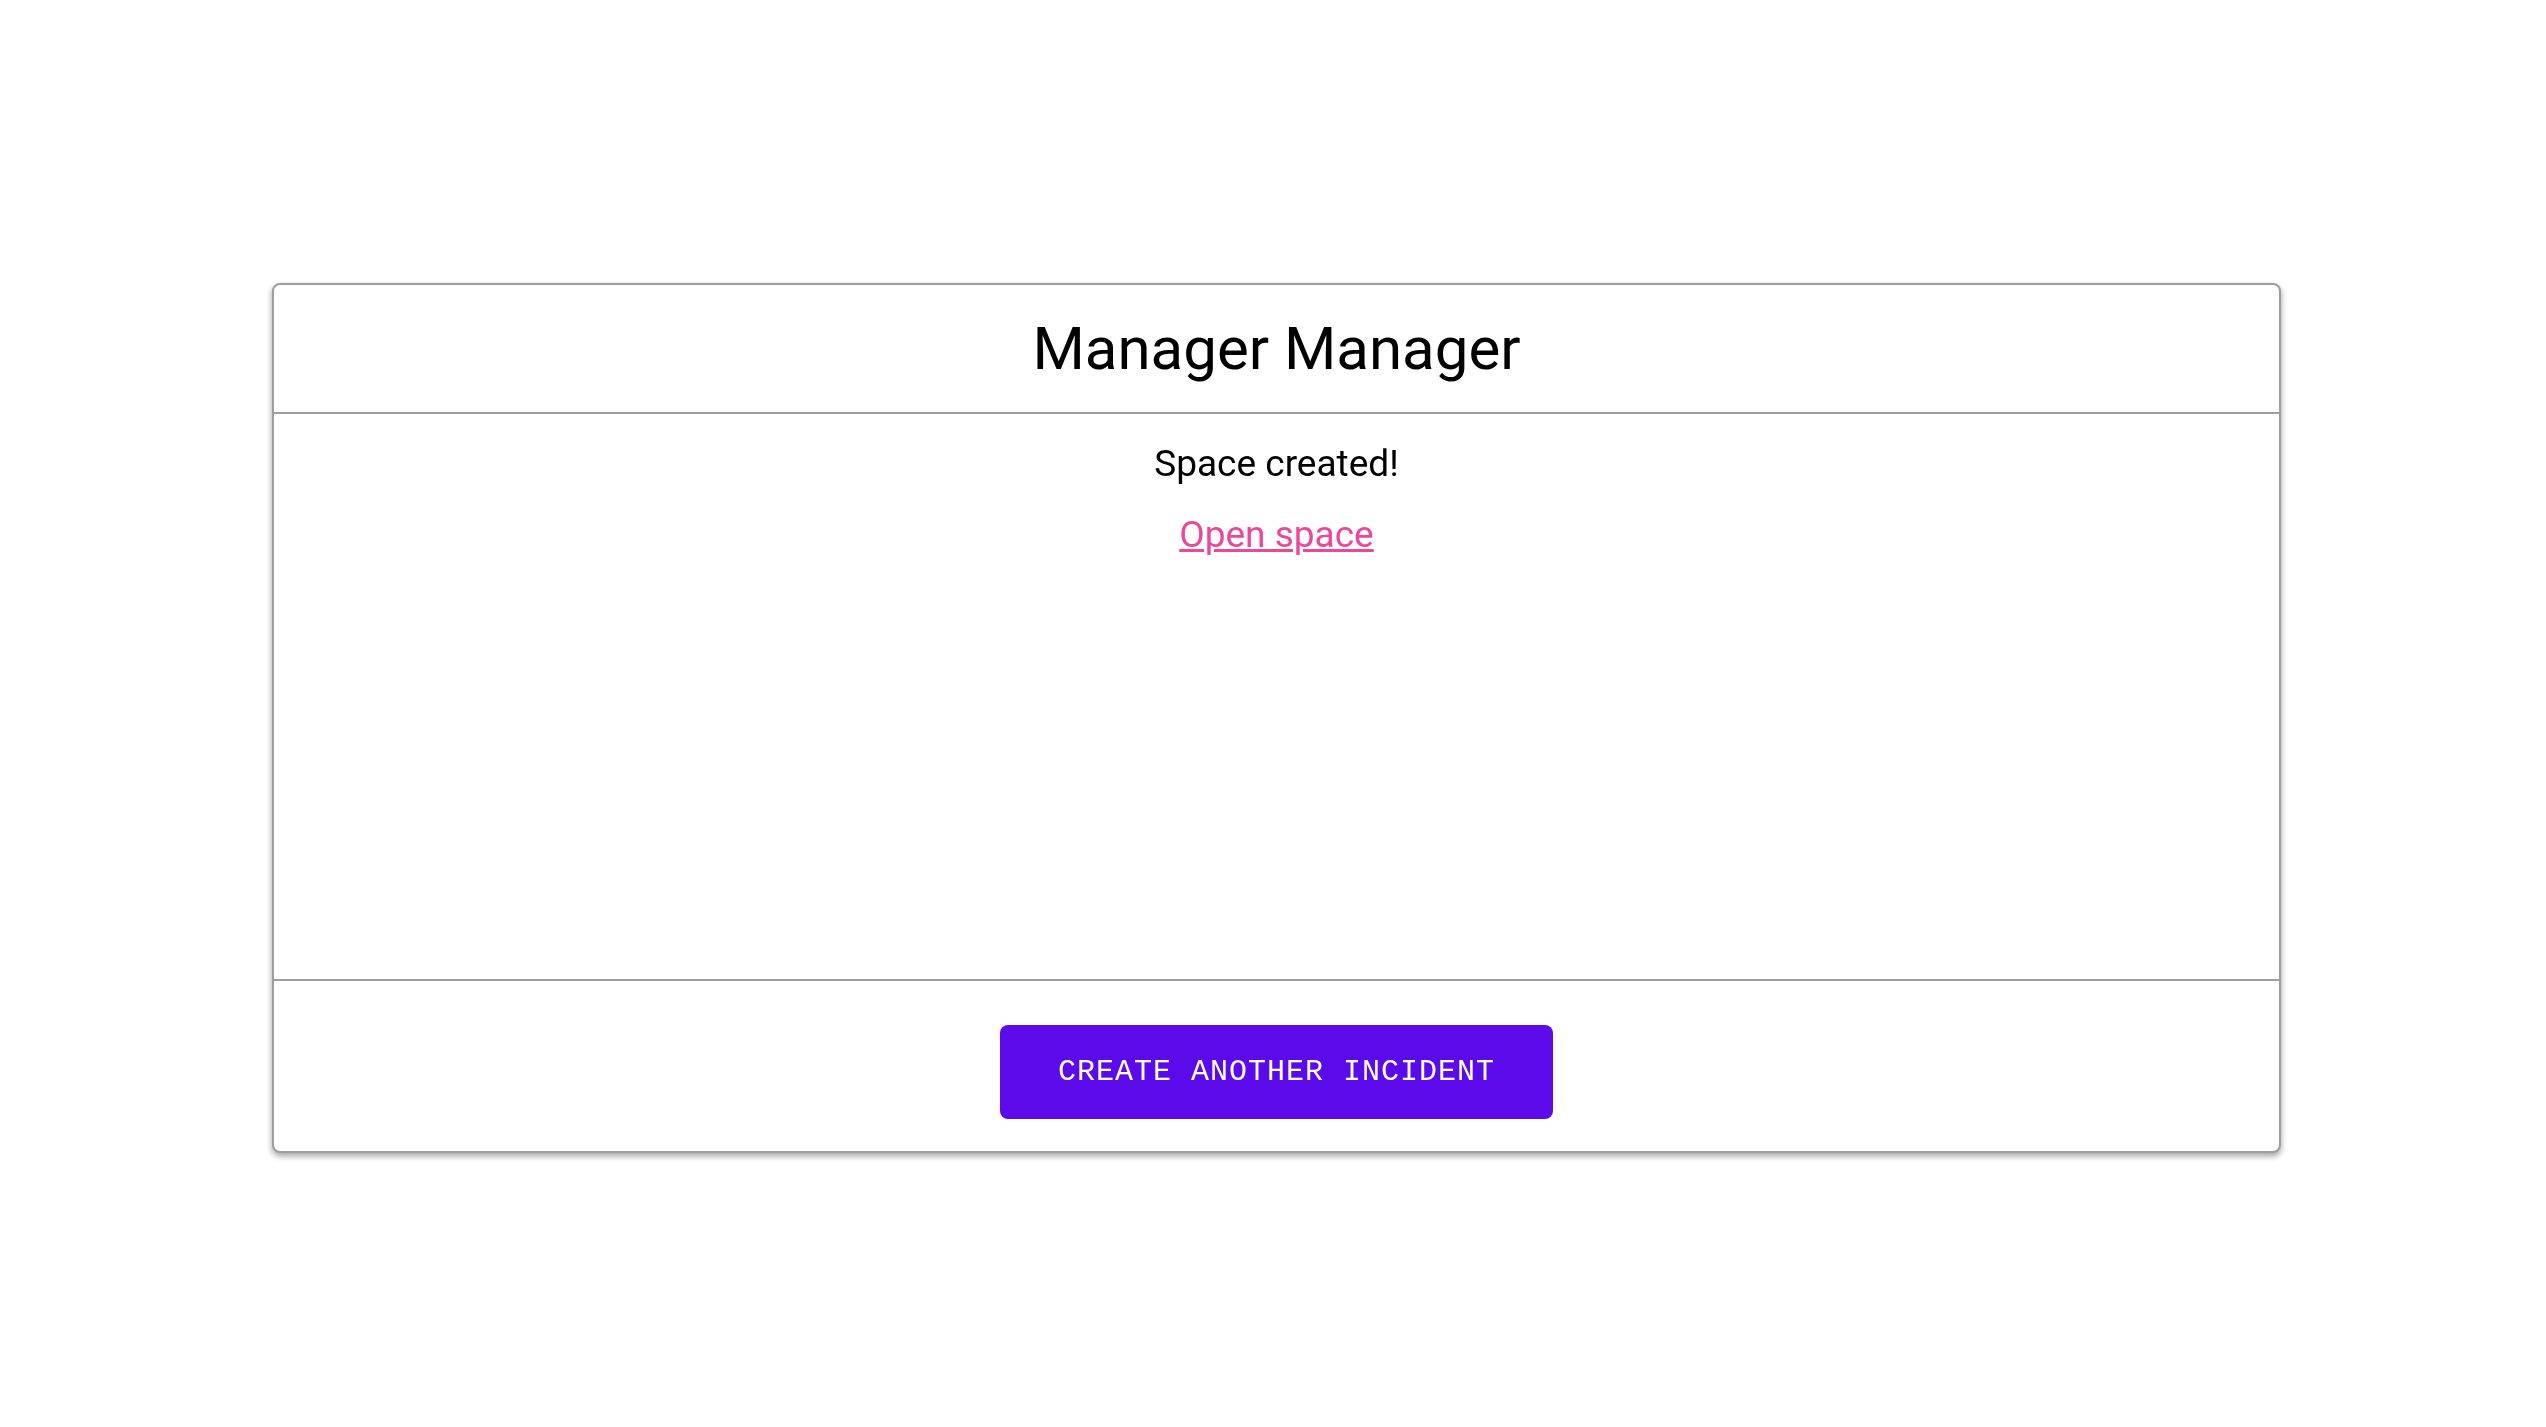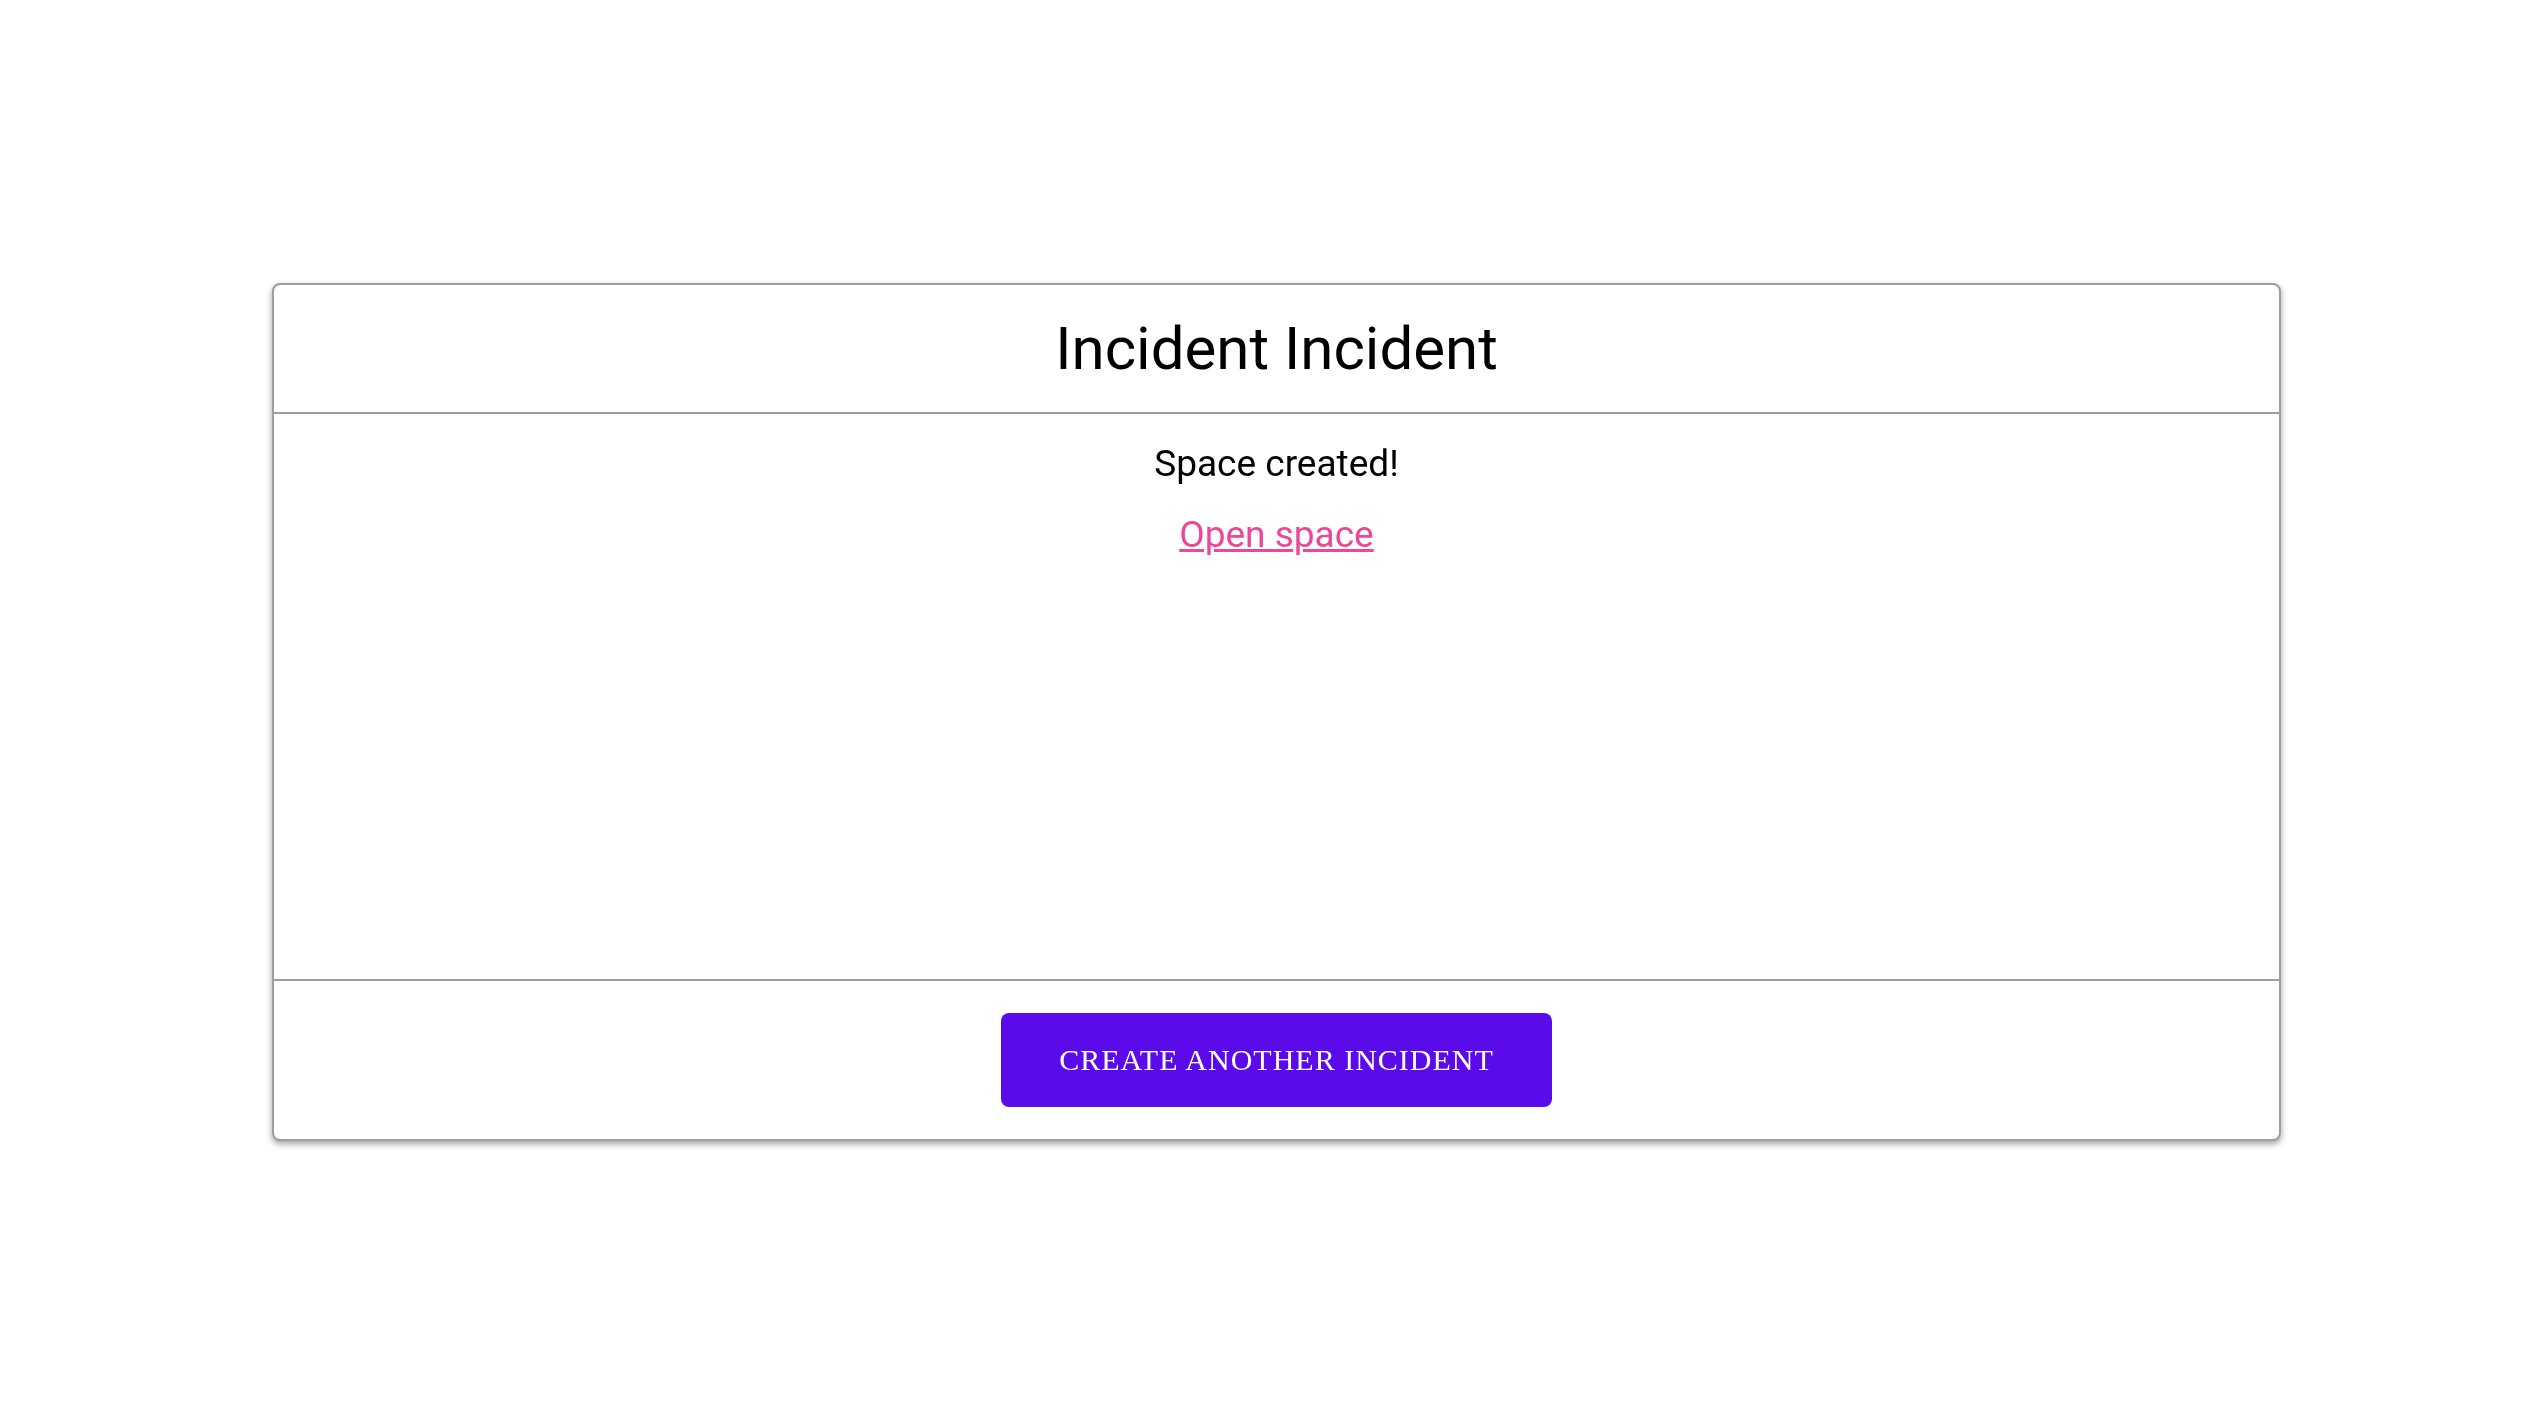--- a/index.html
+++ b/index.html
@@ -74,29 +74,30 @@
       background: #5b0bea;
       color: #ffffff;
       font-size: 30px;
       font-weight: 500;
       letter-spacing: 1px;
       text-transform: uppercase;
       padding: 30px 58px;
       border: none;
       border-radius: 8px;
       cursor: pointer;
-      font-family: Liberation Serif, serif;
+      font-family: Liberation Mono, monospace;
+      margin-top: 12px;
     }
   </style>
 </head>
 <body>
 
 <div class="card">
   <div class="card-header">
-    <h1 class="card-title">Incident Incident</h1>
+    <h1 class="card-title">Manager Manager</h1>
   </div>
   <div class="card-body">
     <div class="status-message">Space created!</div>
     <a class="open-link">Open space</a>
   </div>
   <div class="card-footer">
     <button class="primary-button">CREATE ANOTHER INCIDENT</button>
   </div>
 </div>
 

